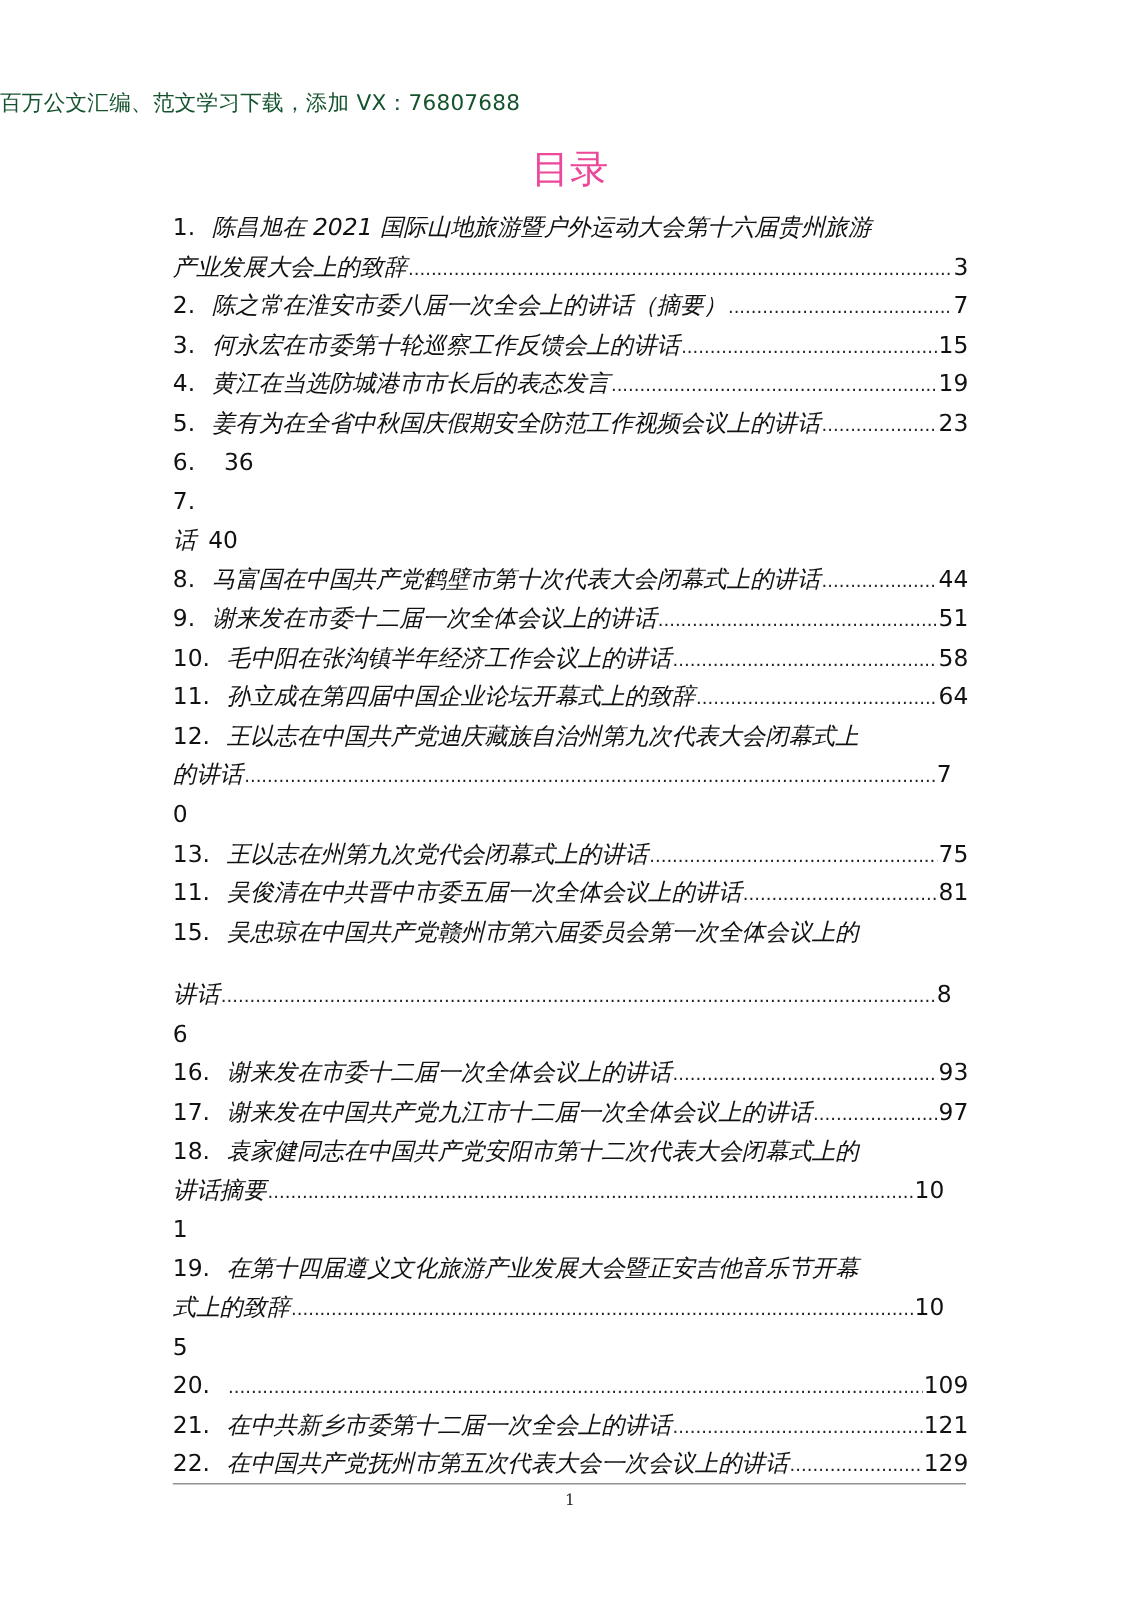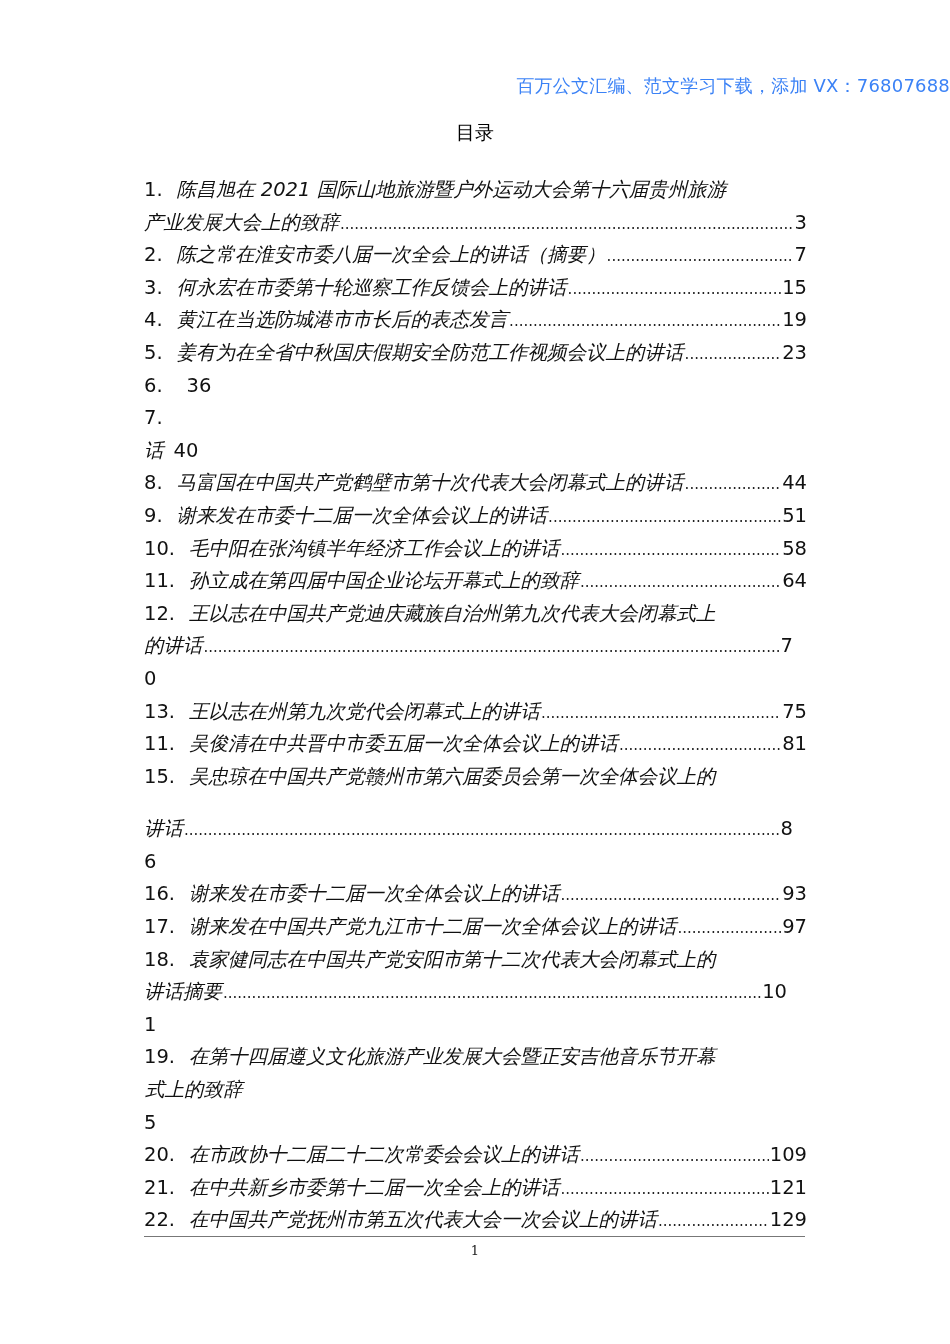--- a/index.html
+++ b/index.html
@@ -1,22 +1,22 @@
 <!DOCTYPE html>
 <html><head>
 <meta charset="utf-8">
 <style>
   html, body { margin: 0; padding: 0; background: #ffffff; }
   body { width: 950px; height: 1344px; position: relative; overflow: hidden;
          font-family: "DejaVu Sans", "Liberation Sans", sans-serif; color: #111; }
   .page { position: absolute; left: 0; top: 0; width: 950px; height: 1344px; background: #fff; }
-  .banner { position: absolute; top: 74px; left: 0; width: 950px; text-align: right;
-            color: #3b82f6; font-size: 18px; letter-spacing: 0.2px; }
+  .banner { position: absolute; top: 74px; left: 0; width: 950px; text-align: left;
+            color: #14532d; font-size: 18px; letter-spacing: 0.2px; }
   .title { position: absolute; top: 120px; left: 0; width: 950px; text-align: center;
-           font-size: 19px; color: #000000; }
+           font-size: 32px; color: #ec4899; }
   .toc { position: absolute; left: 144px; top: 174px; width: 663px; }
   .line { height: 32.6px; line-height: 32.6px; font-size: 19.5px; white-space: nowrap;
           display: flex; align-items: baseline; overflow: hidden; }
   .num { display: inline-block; flex: none; margin-right: 14px; }
   .txt { flex: none; font-style: italic; }
   .dots { flex: 1 1 auto; overflow: hidden; white-space: nowrap; margin: 0 1px;
           letter-spacing: 0px; font-size: 15px; color: #222; }
   .dots::before { content: "................................................................................................................................................................................................................................................................................................"; }
   .pg { flex: none; }
   .sp { display: inline-block; width: 10px; }
@@ -179,32 +179,31 @@
       <span class="pg">10</span>
     </div>
     <div class="line">
       <span class="pg">1</span>
     </div>
 
     <div class="line">
       <span class="num">19.</span>
       <span class="txt">在第十四届遵义文化旅游产业发展大会暨正安吉他音乐节开幕</span>
     </div>
-    <div class="line" style="padding-right:20px;flex-direction:column;">
+    <div class="line" style="padding-right:20px;">
       <span class="txt">式上的致辞</span>
       <span class="dots"></span>
       <span class="pg">10</span>
     </div>
     <div class="line">
       <span class="pg">5</span>
     </div>
 
     <div class="line">
       <span class="num">20.</span>
-      <span class="txt">在市政协十二届二十二次常委会会议上的讲话</span>
       <span class="dots"></span>
       <span class="pg">109</span>
     </div>
 
     <div class="line">
       <span class="num">21.</span>
       <span class="txt">在中共新乡市委第十二届一次全会上的讲话</span>
       <span class="dots"></span>
       <span class="pg">121</span>
     </div>

